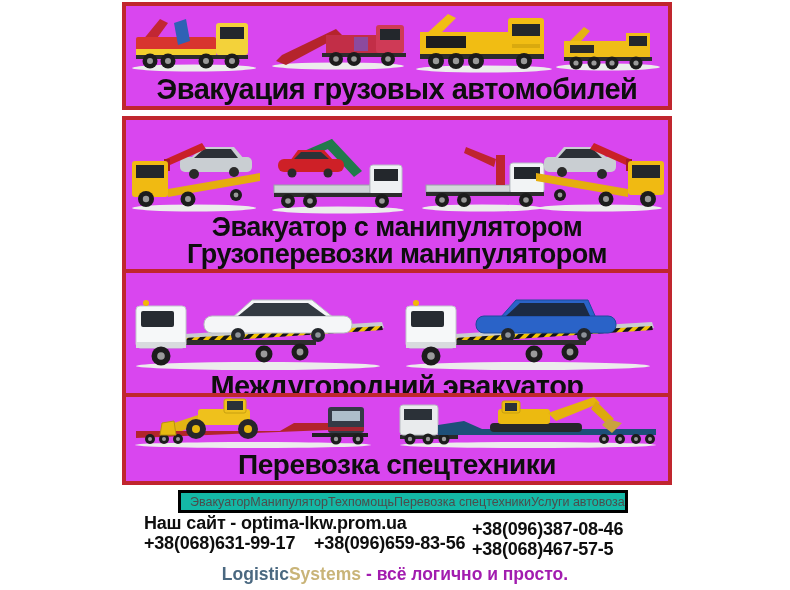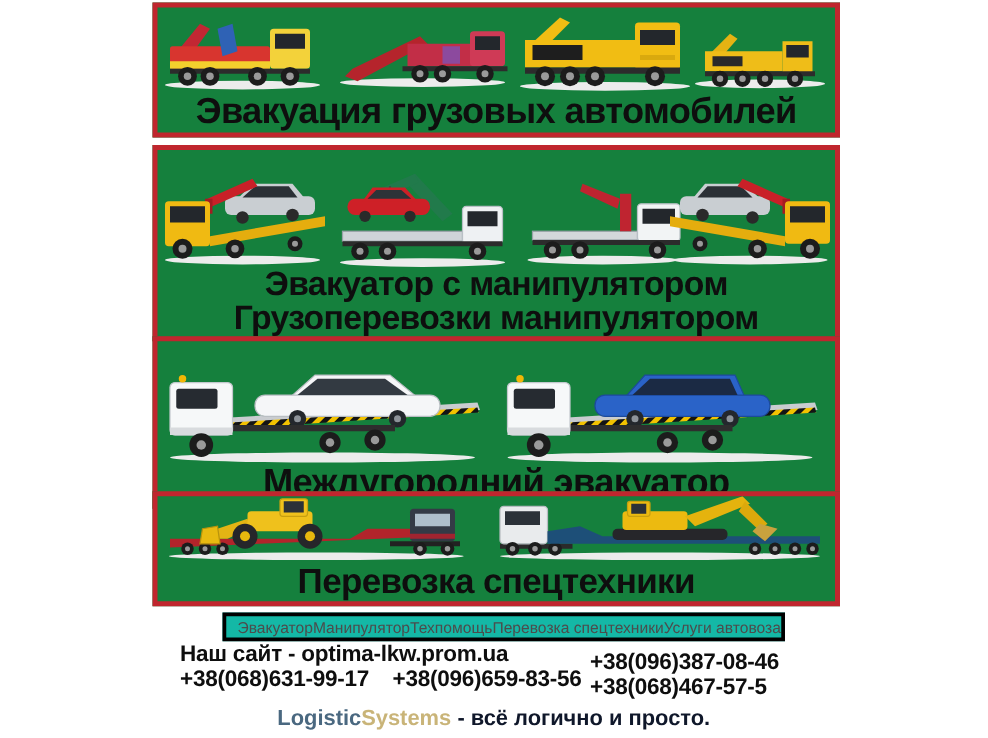--- a/index.html
+++ b/index.html
@@ -2,21 +2,21 @@
 <html><head>
 <meta charset="utf-8">
 <style>
   html,body{margin:0;padding:0;}
   body{
     width:790px;height:590px;background:#ffffff;position:relative;overflow:hidden;
     font-family:"Liberation Sans", sans-serif;
   }
   .panel{
     position:absolute;left:122px;width:550px;box-sizing:border-box;
-    border:4px solid #c0262e;background:#15803d;
+    border:4px solid #c0262e;background:#d946ef;
     display:flex;flex-direction:column;align-items:center;justify-content:flex-end;
   }
   #panel1{top:2px;height:108px;}
   #panel2{top:116px;height:157px;}
   #panel3{top:269px;height:138px;}
   #panel4{top:393px;height:92px;}
   .scene{display:block;flex:0 0 auto;}
   .caption{
     font-weight:bold;color:#0e0e0e;text-align:center;line-height:1.0;
     letter-spacing:-0.5px;white-space:nowrap;padding-bottom:2px;
@@ -40,21 +40,21 @@
   #contact-right{
     position:absolute;left:472px;top:520px;font-weight:bold;font-size:18px;
     color:#0e0e0e;line-height:19.5px;letter-spacing:-0.2px;white-space:nowrap;
   }
   #footer-logo{
     position:absolute;left:0;top:564px;width:790px;text-align:center;
     font-weight:bold;font-size:17.5px;white-space:nowrap;
   }
   #footer-logo .b1{color:#4a6880;}
   #footer-logo .b2{color:#c9b478;}
-  #footer-logo .tg{color:#0f172a;margin-left:5px;}
+  #footer-logo .tg{color:#a21caf;margin-left:5px;}
 </style>
 </head>
 <body>
 
 <div class="panel" id="panel1">
   <svg class="scene" width="538" height="66" viewBox="0 0 538 66">
 
     <ellipse cx="66" cy="59" rx="62" ry="3.5" fill="#ececec"></ellipse>
     <ellipse cx="210" cy="57" rx="66" ry="3.5" fill="#ececec"></ellipse>
     <ellipse cx="356" cy="60" rx="68" ry="3.5" fill="#ececec"></ellipse>

